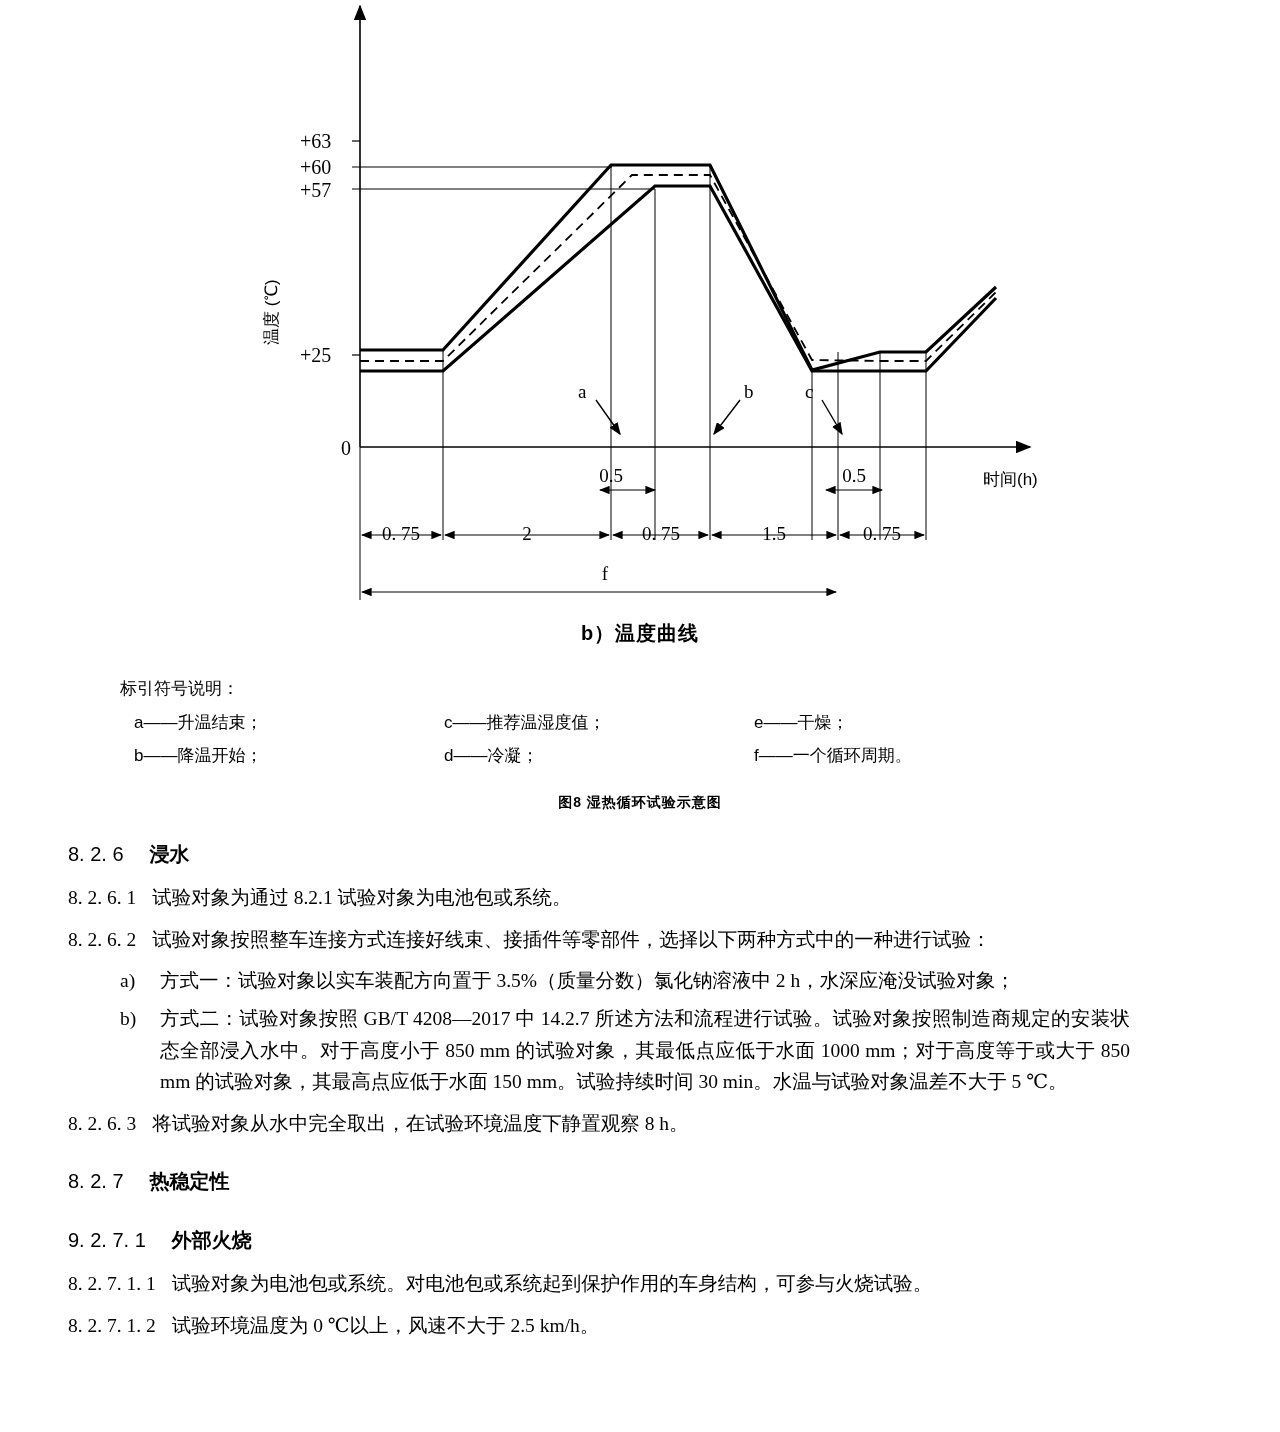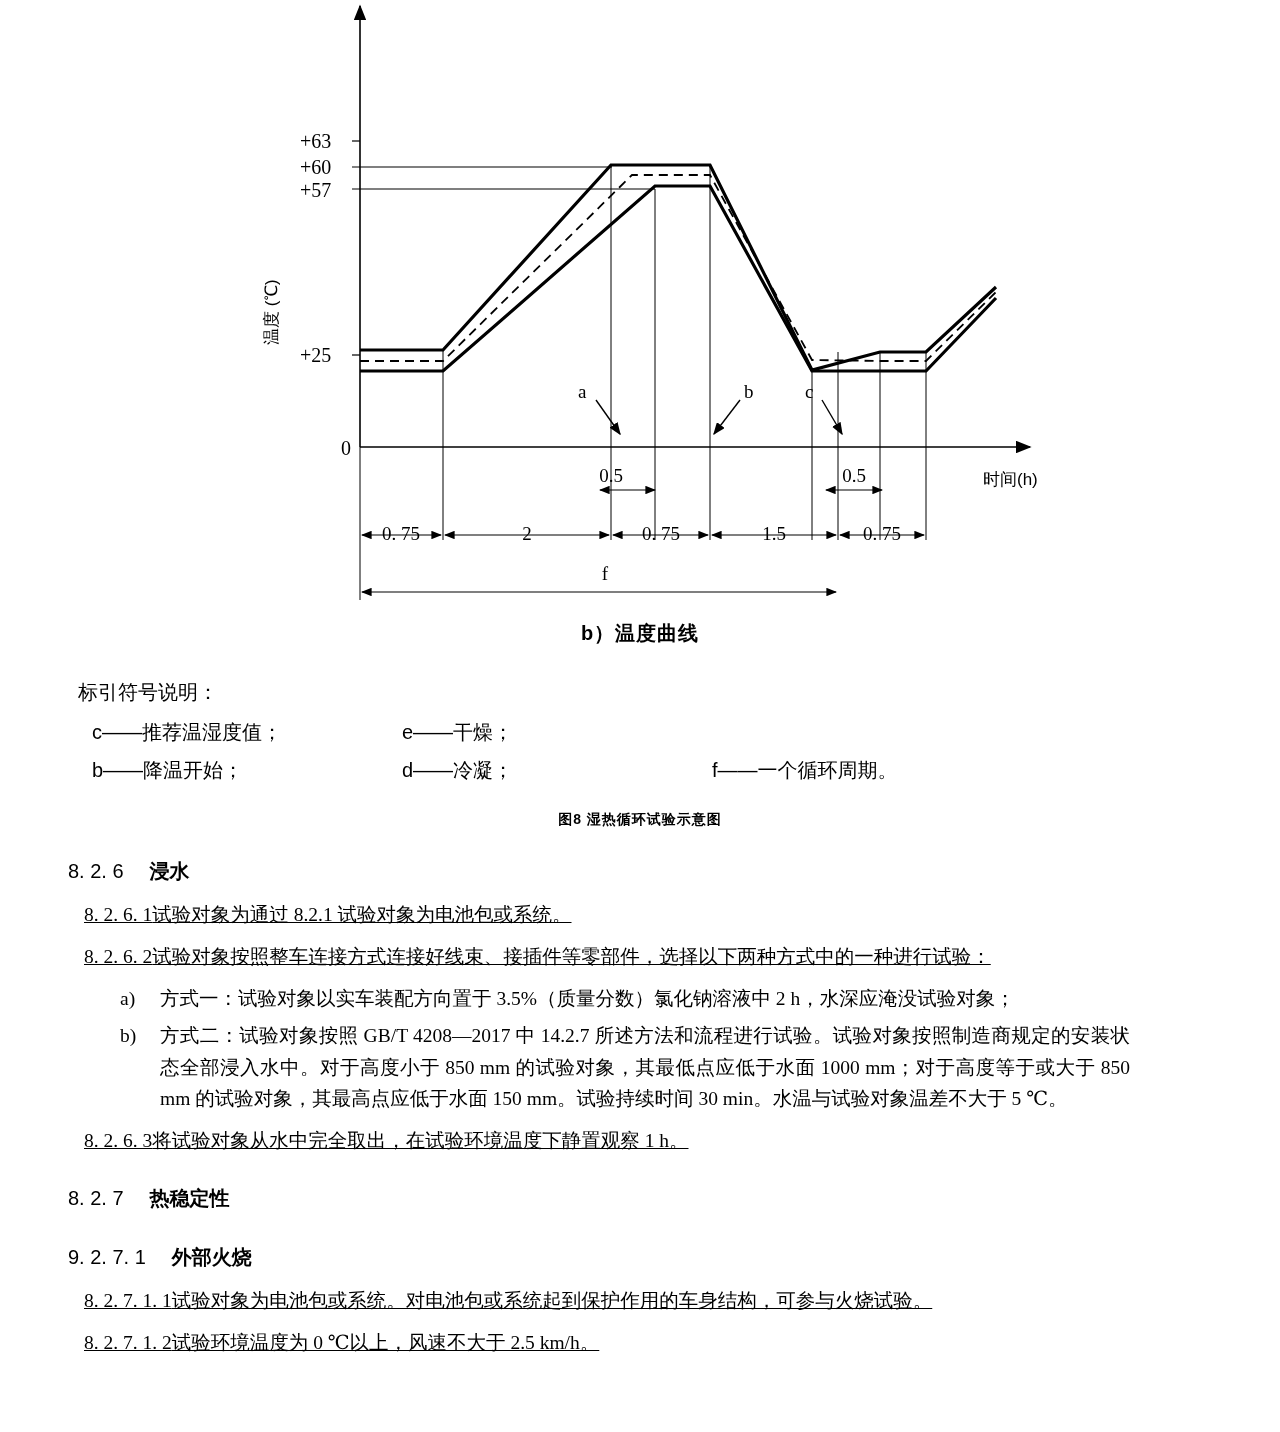--- a/index.html
+++ b/index.html
@@ -33,22 +33,22 @@
     text-align: center;
     font-size: 20px;
     font-family: "Liberation Sans", sans-serif;
     font-weight: 600;
     letter-spacing: 1px;
   }
 
   
   .key-block {
     margin: 26px 0 0 0;
-    padding-left: 78px;
-    font-size: 20px;
+    padding-left: 120px;
+    font-size: 17px;
     line-height: 1.9;
     font-family: "Liberation Sans", sans-serif;
   }
   .key-title {
     margin-bottom: 2px;
   }
   .key-row {
     display: flex;
     padding-left: 14px;
   }
@@ -76,23 +76,23 @@
     font-family: "Liberation Sans", sans-serif;
     font-weight: bold;
     font-size: 20px;
     margin: 26px 0 12px 0;
     display: flex;
     gap: 26px;
   }
   .h-clause .num { font-weight: normal; }
   .para {
     display: flex;
-    margin: 10px 16px;
+    gap: 16px;
+    margin: 10px 0;
     text-align: justify;
-    text-decoration: underline;
   }
   .para .num {
     flex: 0 0 auto;
     white-space: nowrap;
   }
   .para .txt {
     flex: 1 1 auto;
     text-indent: 0;
   }
   .sub-list {
@@ -196,20 +196,21 @@
 
       <text x="605" y="580" font-family="Liberation Serif, serif" font-size="19" text-anchor="middle">f</text>
     </svg>
   </div>
 
   <div class="fig-caption-b">b）温度曲线</div>
 
   <div class="key-block">
     <div class="key-title">标引符号说明：</div>
     <div class="key-row">
+      <div class="key-col">a——升温结束；</div>
       <div class="key-col">c——推荐温湿度值；</div>
       <div class="key-col c3">e——干燥；</div>
     </div>
     <div class="key-row">
       <div class="key-col">b——降温开始；</div>
       <div class="key-col">d——冷凝；</div>
       <div class="key-col c3">f——一个循环周期。</div>
     </div>
   </div>
 
@@ -238,21 +239,21 @@
         <span class="txt">方式一：试验对象以实车装配方向置于 3.5%（质量分数）氯化钠溶液中 2 h，水深应淹没试验对象；</span>
       </div>
       <div class="sub-item">
         <span class="mk">b)</span>
         <span class="txt">方式二：试验对象按照 GB/T 4208—2017 中 14.2.7 所述方法和流程进行试验。试验对象按照制造商规定的安装状态全部浸入水中。对于高度小于 850 mm 的试验对象，其最低点应低于水面 1000 mm；对于高度等于或大于 850 mm 的试验对象，其最高点应低于水面 150 mm。试验持续时间 30 min。水温与试验对象温差不大于 5 ℃。</span>
       </div>
     </div>
 
     <div class="para">
       <span class="num">8. 2. 6. 3</span>
-      <span class="txt">将试验对象从水中完全取出，在试验环境温度下静置观察 1 h。</span>
+      <span class="txt">将试验对象从水中完全取出，在试验环境温度下静置观察 8 h。</span>
     </div>
 
     <div class="h-clause">
       <span class="num">8. 2. 7</span>
       <span>热稳定性</span>
     </div>
 
     <div class="h-clause">
       <span class="num">9. 2. 7. 1</span>
       <span>外部火烧</span>

